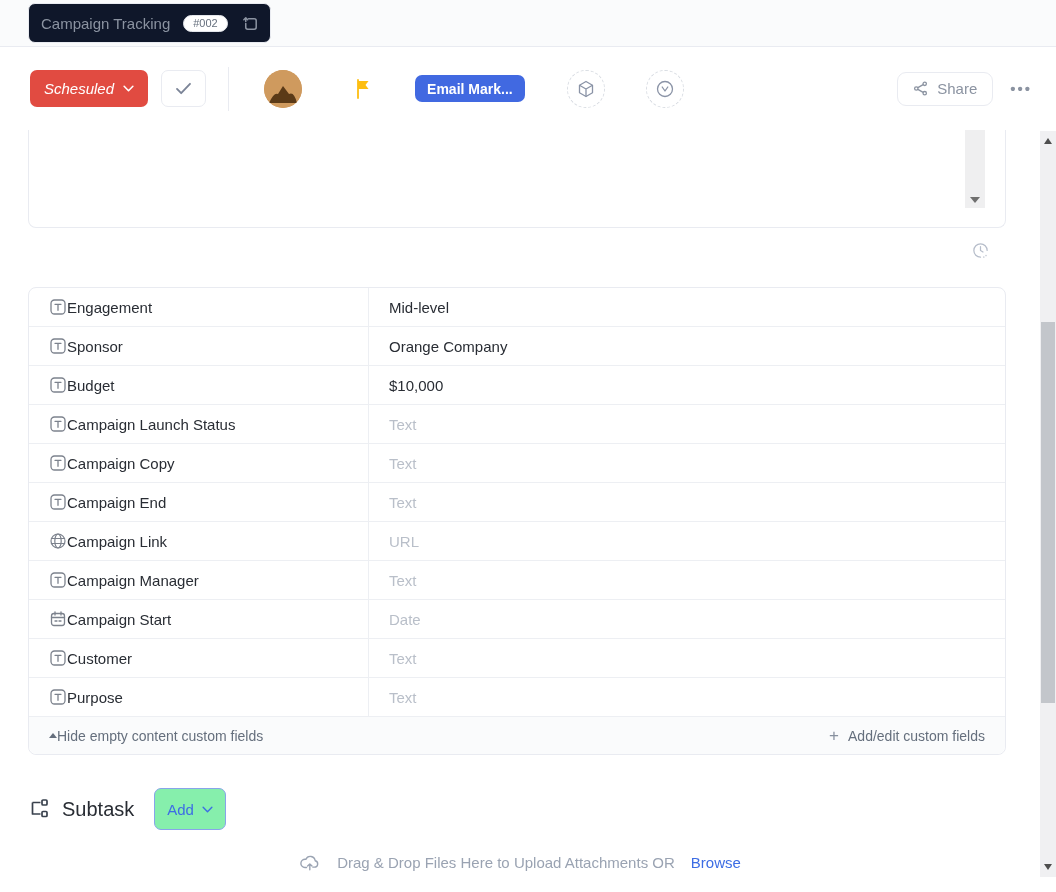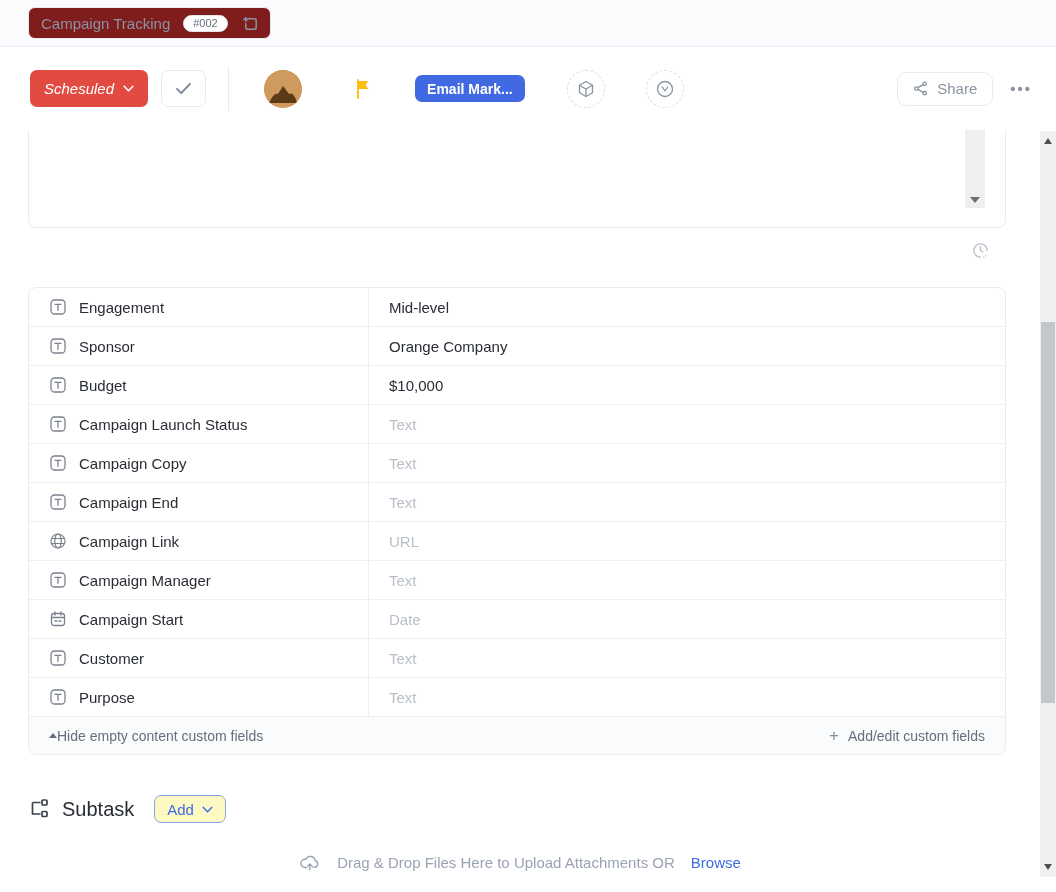--- a/index.html
+++ b/index.html
@@ -2,21 +2,21 @@
 <html style="--status-red: #e14b41; --tag-blue: #4169e1; --link-blue: #3d6de4; --flag-yellow: #fdbe12;"><head>
 <meta charset="utf-8">
 <style>
   * { margin:0; padding:0; box-sizing:border-box; }
   html,body { width:1056px; height:892px; overflow:hidden; }
   body { font-family:"Liberation Sans","DejaVu Sans",sans-serif; background:#fff; color:#292d34; }
   .page { position:relative; width:1056px; height:892px; overflow:hidden; }
 
   
   .topbar { height:47px; background:#fafbfc; border-bottom:1px solid #e9ebf1; display:flex; align-items:center; padding-left:28px; }
-  .breadcrumb-box { display:inline-flex; align-items:center; gap:13px; height:32px; padding:0 10px 0 12px; background:#7f1d1d; border:1px solid #e9ebf1; border-radius:7px; cursor:pointer; }
+  .breadcrumb-box { display:inline-flex; align-items:center; gap:13px; height:40px; padding:0 10px 0 12px; background:#0f172a; border:1px solid #e9ebf1; border-radius:7px; cursor:pointer; }
   .list-name { font-size:15px; color:#8b93a1; }
   .task-id-badge { font-size:11px; color:#656f7d; border:1px solid #e3e6eb; border-radius:20px; padding:1px 9px 2px; background:#fff; }
   .open-task { width:19px; height:19px; color:#8b93a1; display:flex; align-items:center; cursor:pointer; }
 
   
   .toolbar { height:83px; background:#fff; display:flex; align-items:center; padding:0 24px 0 30px; }
   .status-btn { height:37px; min-width:118px; background:var(--status-red,#e14b41); color:#fff; border:none; border-radius:7px; font-size:15px; font-family:inherit; display:inline-flex; align-items:center; justify-content:center; gap:9px; padding:0 14px; cursor:pointer;font-style:italic; }
   .done-btn { height:37px; width:45px; margin-left:13px; background:#fff; border:1px solid #e9ebf1; border-radius:7px; display:inline-flex; align-items:center; justify-content:center; color:#7b8497; cursor:pointer; }
   .tb-divider { width:1px; height:44px; background:#e9ebf1; margin-left:22px; }
   .avatar { width:38px; height:38px; border-radius:50%; overflow:hidden; margin-left:35px; background:#cf9a5e; cursor:pointer; flex:none; }
@@ -34,36 +34,36 @@
   .inner-scrollbar .down { bottom:0; }
   .tri-up { width:0; height:0; border-left:5px solid transparent; border-right:5px solid transparent; border-bottom:6px solid #6f6f6f; }
   .tri-down { width:0; height:0; border-left:5px solid transparent; border-right:5px solid transparent; border-top:6px solid #6f6f6f; }
 
   .activity-row { display:flex; justify-content:flex-end; padding:13px 66px 0 0; height:59px; }
   .clock-icon { color:#b6bdca; cursor:pointer; }
 
   
   .fields-table { margin:0 50px 0 28px; width:978px; border:1px solid #e9ebf1; border-radius:8px; background:#fff; }
   .field-row { display:flex; height:39px; border-bottom:1px solid #edeff3; cursor:pointer; }
-  .field-name-cell { width:340px; flex:none; display:flex; align-items:center; gap:12px; padding-left:20px; border-right:1px solid #edeff3; }
+  .field-name-cell { width:340px; flex:none; display:flex; align-items:center; padding-left:20px; border-right:1px solid #edeff3; }
   .field-type-icon { width:18px; height:18px; color:#7c828d; flex:none; display:flex; }
   .field-name { font-size:15px; color:#292d34; white-space:nowrap; }
   .field-value-cell { flex:1; display:flex; align-items:center; padding-left:20px; font-size:15px; color:#292d34; }
   .field-value-cell.placeholder { color:#b9bfc9; }
   .fields-footer { display:flex; align-items:center; justify-content:space-between; height:37px; background:#fafbfc; border-radius:0 0 8px 8px; padding:0 20px; }
   .collapse-btn { display:inline-flex; align-items:center; border:none; background:none; font-family:inherit; font-size:14px; color:#656f7d; cursor:pointer; }
   .collapse-tri { width:0; height:0; border-left:4.5px solid transparent; border-right:4.5px solid transparent; border-bottom:5.5px solid #656f7d; }
   .addedit-btn { display:inline-flex; align-items:center; gap:9px; border:none; background:none; font-family:inherit; font-size:14px; color:#656f7d; cursor:pointer; }
   .plus-glyph { font-size:17px; color:#87909e; line-height:1; }
 
   
   .subtask-row { display:flex; align-items:center; margin:38px 0 0 28px; height:32px; }
   .subtask-icon { color:#39414d; display:flex; }
   .subtask-title { font-size:20px; font-weight:normal; color:#292d34; margin-left:12px; }
-  .subtask-add-btn { margin-left:20px; height:28px; border:1px solid #88a4ea; border-radius:7px; background:#fef9c3; color:var(--link-blue,#3d6de4); font-size:15px; font-family:inherit; display:inline-flex; align-items:center; gap:8px; padding:0 12px; cursor:pointer; }
+  .subtask-add-btn { margin-left:20px; height:42px; border:1px solid #88a4ea; border-radius:7px; background:#86efac; color:var(--link-blue,#3d6de4); font-size:15px; font-family:inherit; display:inline-flex; align-items:center; gap:8px; padding:0 12px; cursor:pointer; }
 
   
   .dropzone { margin-top:27px; width:1040px; display:flex; align-items:center; justify-content:center; gap:16px; font-size:15px; color:#9aa3b2; }
   .browse-link { color:var(--link-blue,#3d6de4); cursor:pointer; }
   .cloud-icon { color:#9aa3b2; display:flex; }
 
   
   .page-scrollbar { position:absolute; top:131px; right:0; width:16px; height:746px; background:#f0f0f2; }
   .page-scrollbar .sb-btn { position:absolute; left:0; width:16px; height:16px; display:flex; align-items:center; justify-content:center; cursor:pointer; }
   .page-scrollbar .up { top:2px; } .page-scrollbar .down { bottom:2px; }

